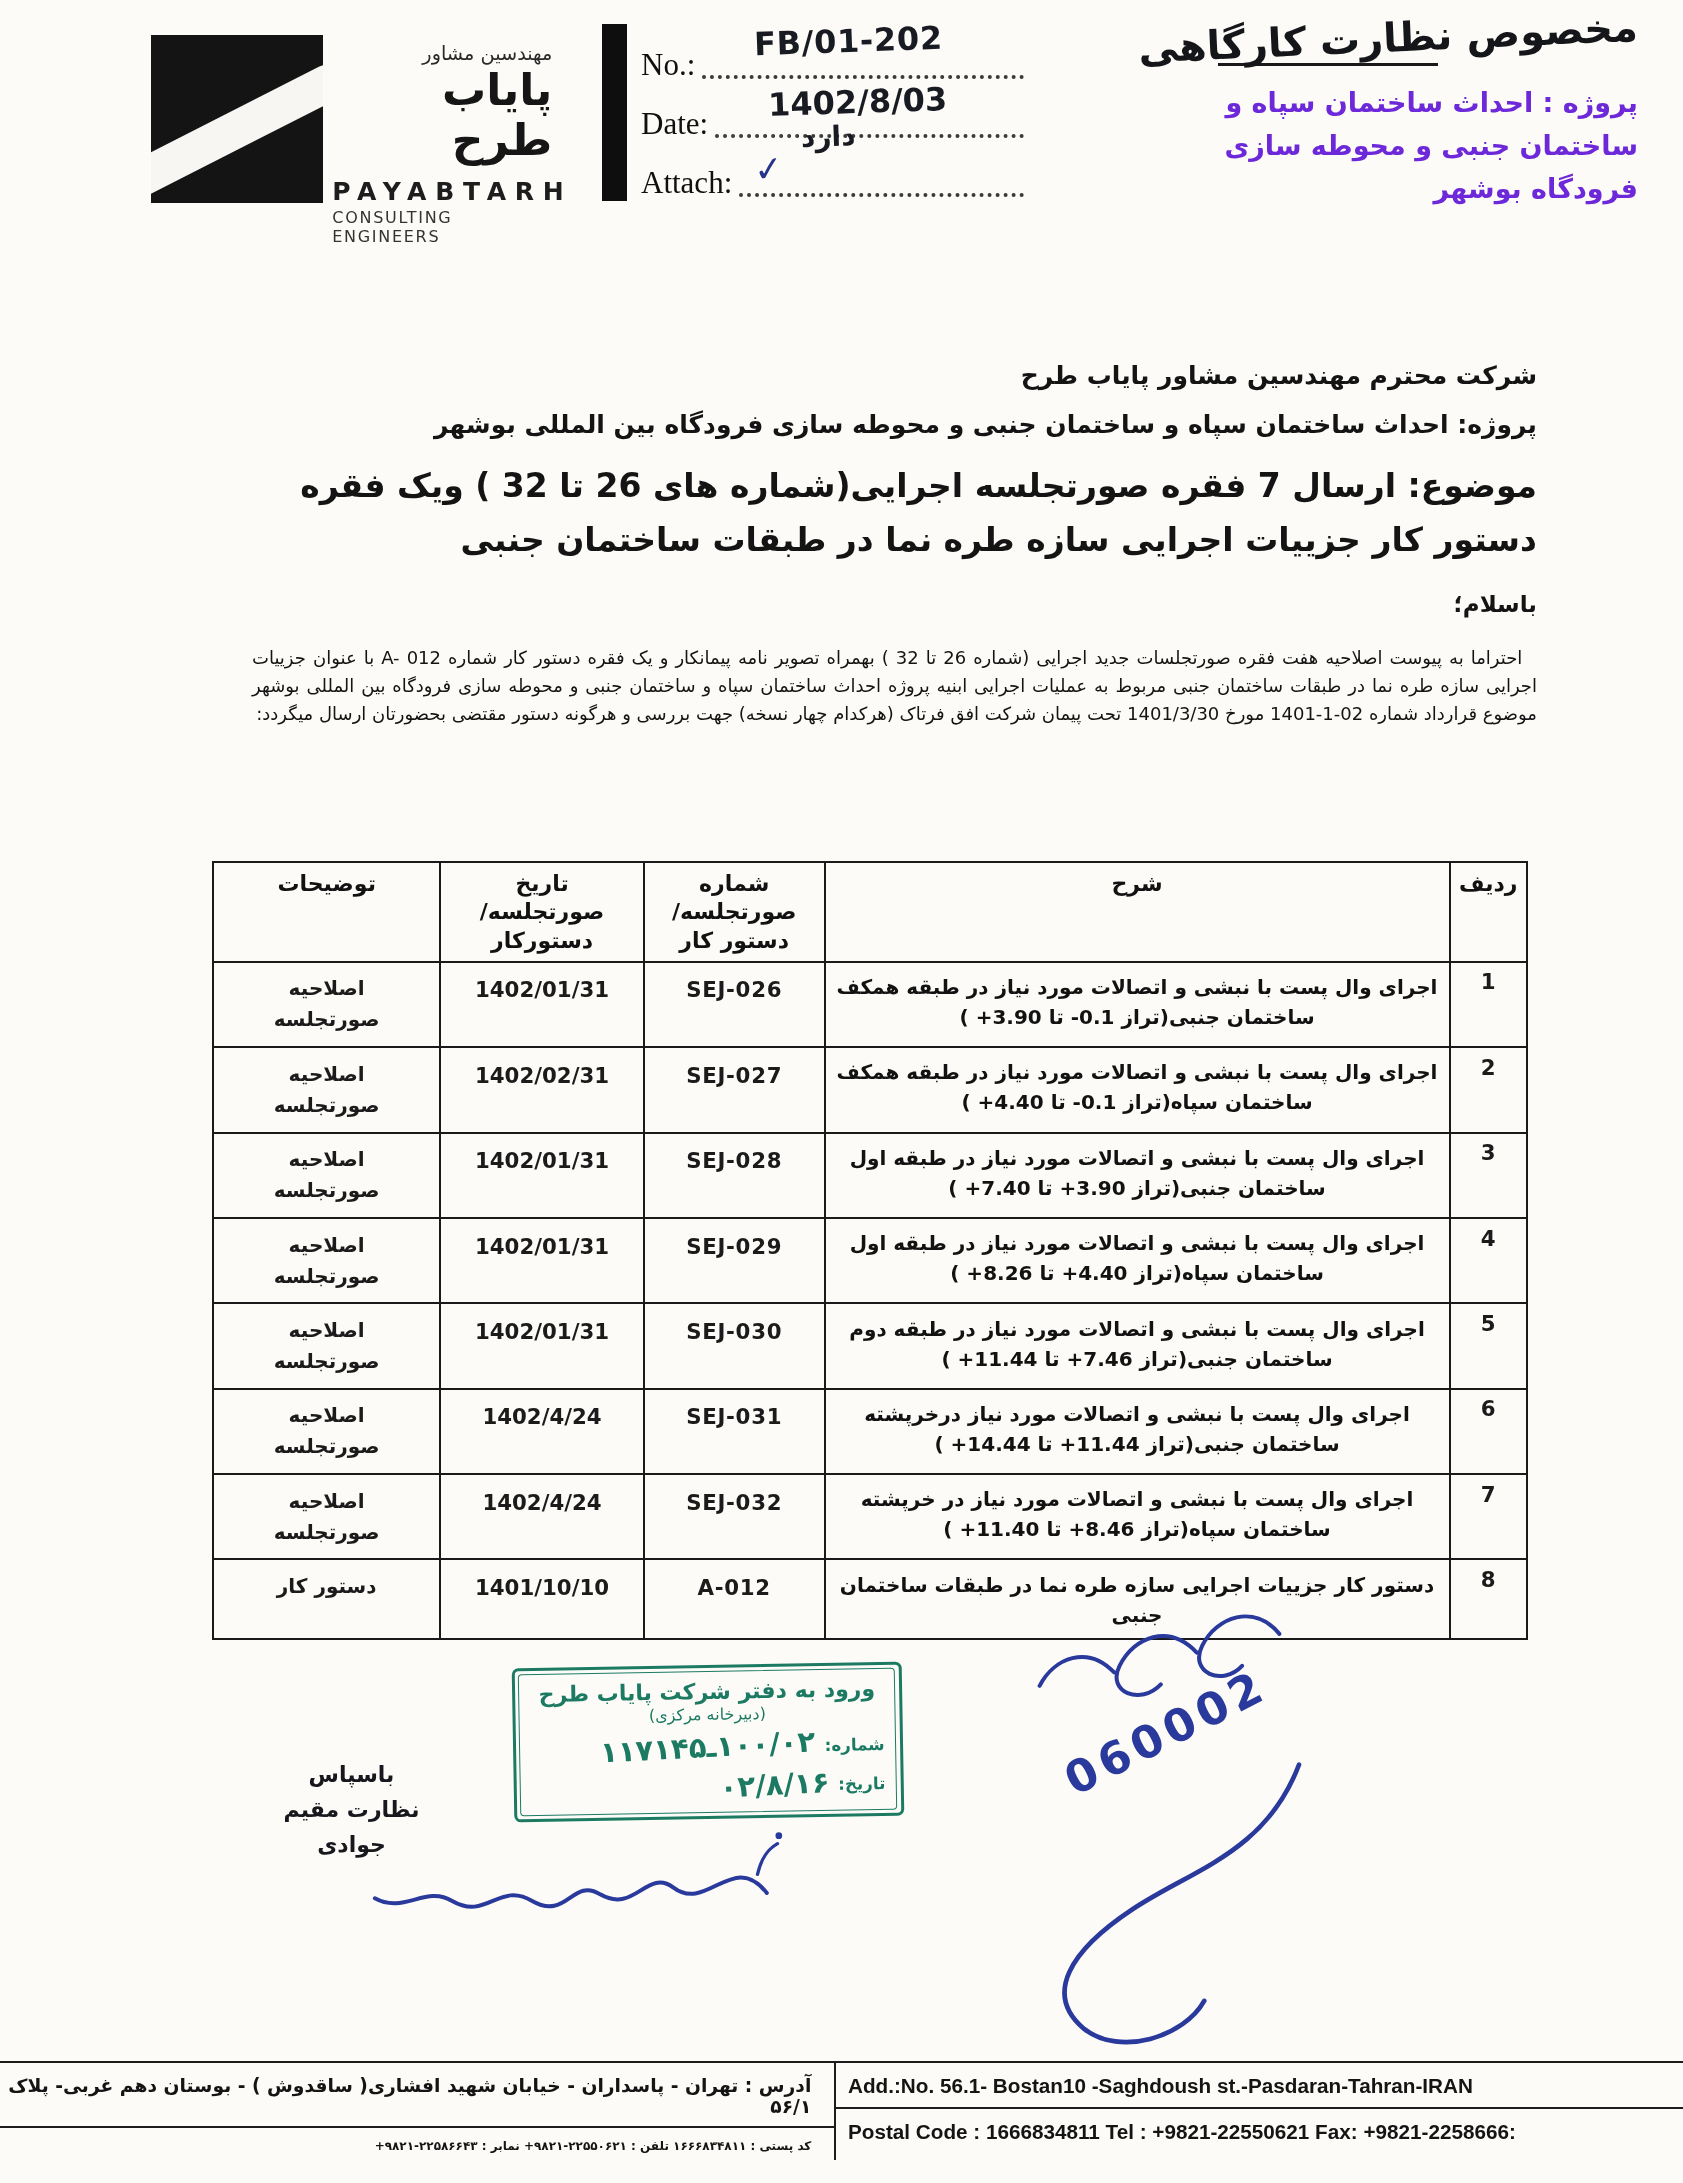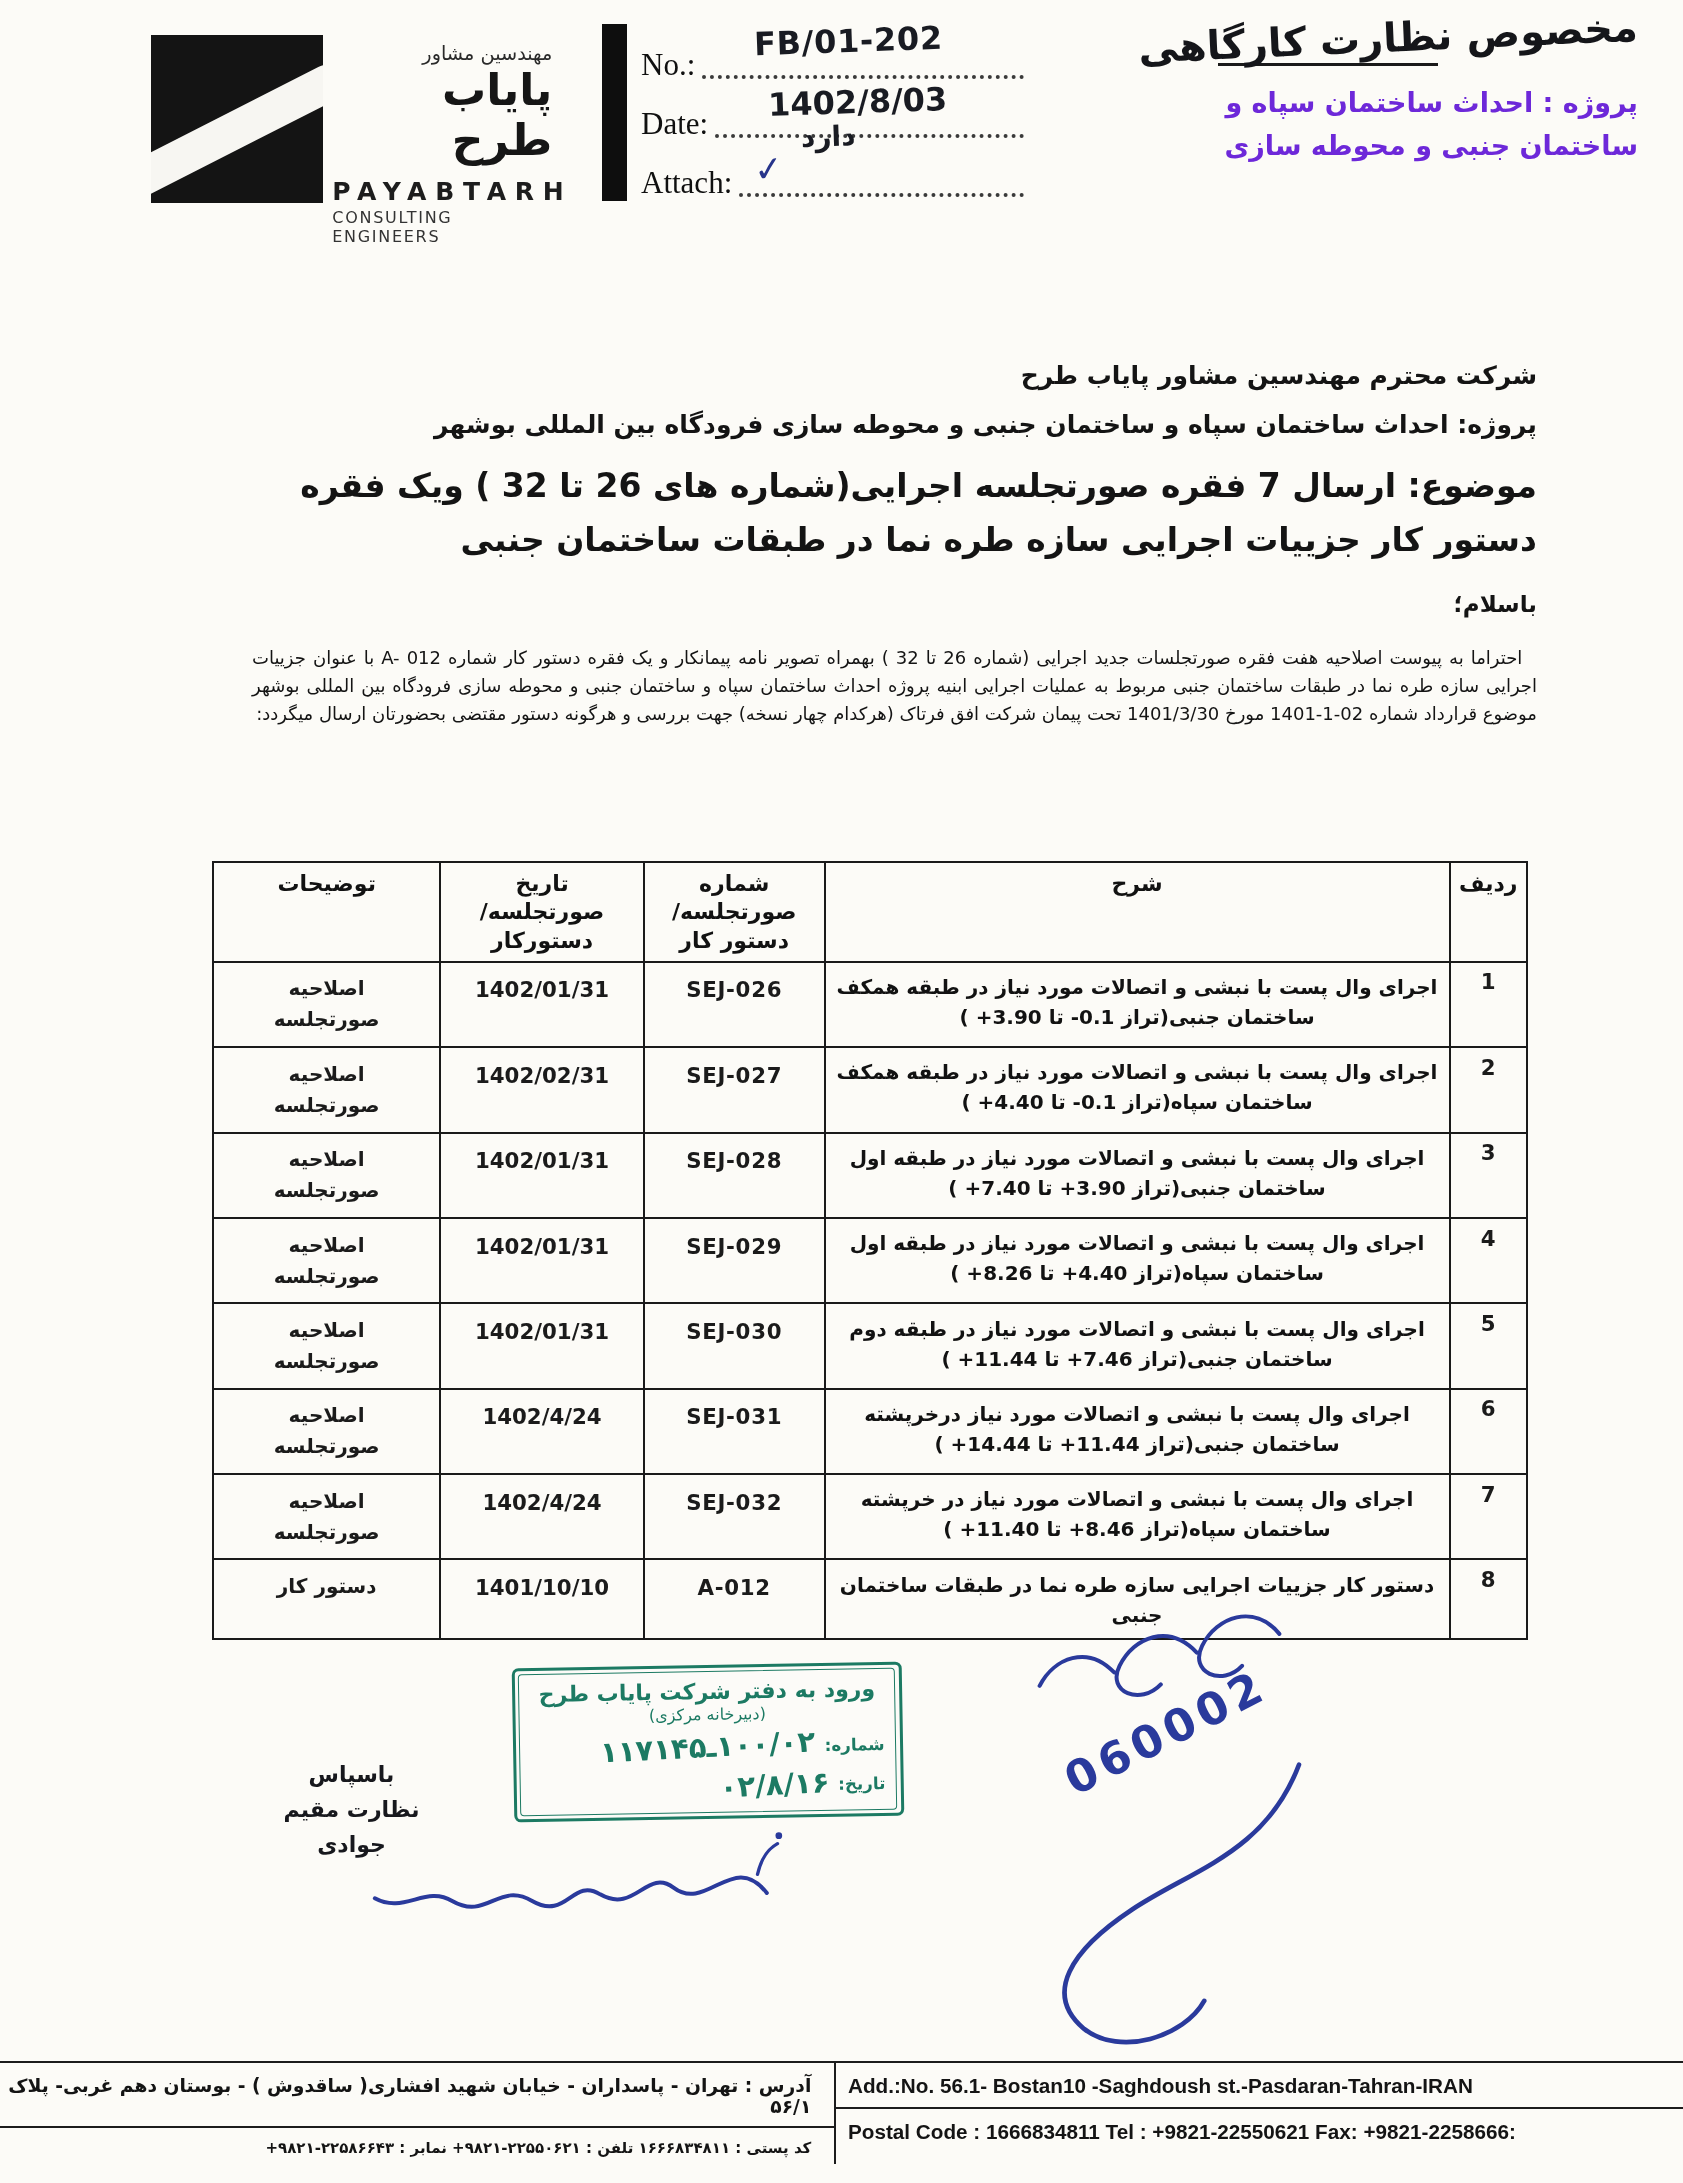--- a/index.html
+++ b/index.html
@@ -66,21 +66,21 @@
 
   
   .sign { position:absolute; left:265px; top:1757px; width:173px; direction:rtl; text-align:center; font-size:22px; font-weight:bold; line-height:1.6; color:#17181d; }
   .pen { position:absolute; }
   .hand-number { position:absolute; left:1056px; top:1706px; font-size:45px; font-weight:bold; color:#2a3a9c; transform:rotate(-27deg); letter-spacing:5.3px; font-family:"DejaVu Sans", sans-serif; }
 
   
   .footer { position:absolute; left:0; top:2061px; width:1683px; border-top:2.7px solid #1c1c1c; display:flex; direction:ltr; }
   .footer-fa { width:834px; direction:rtl; font-weight:bold; color:#141414; }
   .footer-fa-row1 { font-size:18.7px; padding:12px 22.7px 9.3px 8px; border-bottom:2px solid #1c1c1c; }
-  .footer-fa-row2 { font-size:15px; padding:10.7px 22.7px 6.7px 8px; }
+  .footer-fa-row2 { font-size:12px; padding:10.7px 22.7px 6.7px 8px; }
   .footer-en { flex:1; border-left:2.7px solid #1c1c1c; font-family:"Liberation Sans", sans-serif; font-weight:bold; color:#141414; }
   .footer-en-row1 { font-size:20.7px; padding:10.7px 6.7px 9.3px 12px; border-bottom:2px solid #1c1c1c; }
   .footer-en-row2 { font-size:20.7px; padding:10.7px 6.7px 8px 12px; }
 </style>
 </head>
 <body>
 
 <div class="page">
 
   <div class="logo">
@@ -115,20 +115,21 @@
       <span class="form-value val-attach">دارد</span>
       <span class="val-check">✓</span>
     </div>
   </div>
 
   <div class="corner">
     <div class="corner-hand">مخصوص نظارت کارگاهی</div>
     <div class="corner-underline"></div>
     <div class="corner-proj">پروژه : احداث ساختمان سپاه و</div>
     <div class="corner-proj">ساختمان جنبی و محوطه سازی</div>
+    <div class="corner-proj">فرودگاه بوشهر</div>
   </div>
 
   <div class="letter">
     <div class="letter-to">شرکت محترم مهندسین مشاور پایاب طرح</div>
     <div class="letter-project">پروژه: احداث ساختمان سپاه و ساختمان جنبی و محوطه سازی فرودگاه بین المللی بوشهر</div>
     <div class="letter-subject">موضوع: ارسال 7 فقره صورتجلسه  اجرایی(شماره های 26 تا 32 ) ویک فقره دستور کار جزییات اجرایی سازه طره نما در طبقات ساختمان جنبی</div>
     <div class="letter-sal">باسلام؛</div>
     <div class="letter-body">احتراما به پیوست اصلاحیه هفت فقره صورتجلسات جدید اجرایی (شماره 26 تا 32 ) بهمراه تصویر نامه پیمانکار و یک فقره دستور کار شماره A- 012 با عنوان جزییات اجرایی سازه طره نما در طبقات ساختمان جنبی مربوط به عملیات اجرایی ابنیه  پروژه احداث ساختمان سپاه و ساختمان جنبی و محوطه سازی فرودگاه بین المللی بوشهر موضوع قرارداد شماره 02-1-1401 مورخ 1401/3/30 تحت پیمان شرکت افق فرتاک (هرکدام چهار نسخه) جهت بررسی و هرگونه دستور مقتضی بحضورتان ارسال میگردد:</div>
   </div>
 

